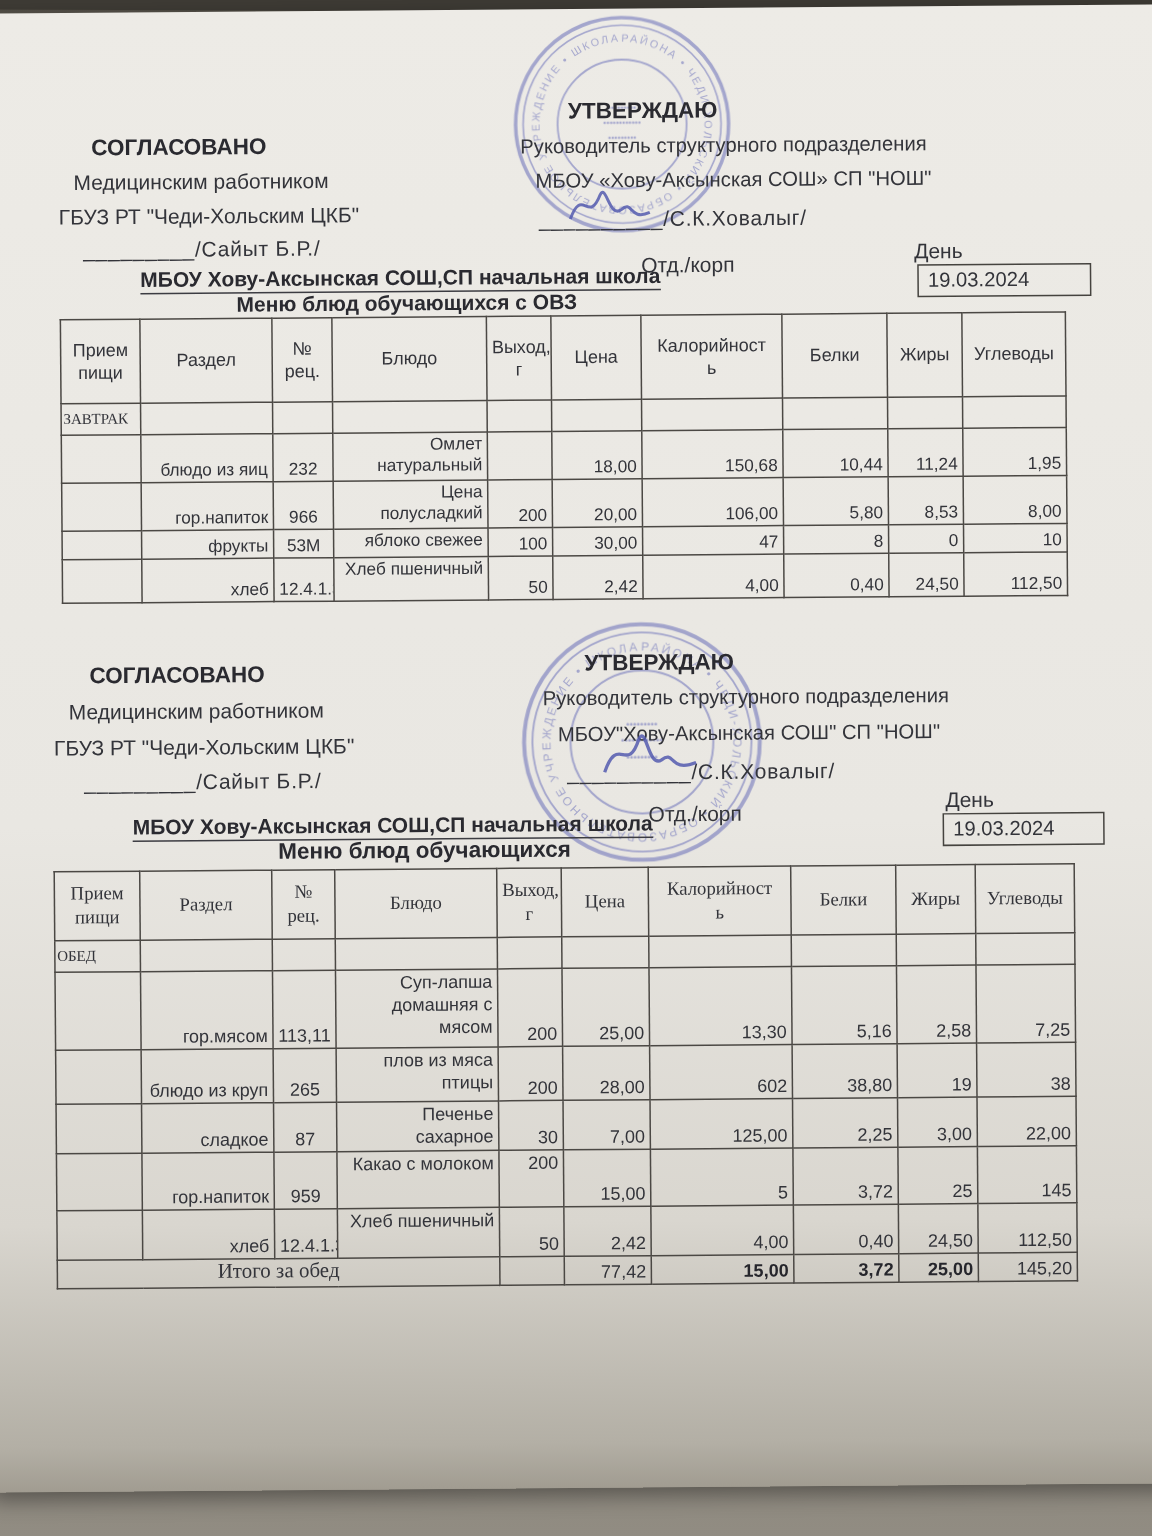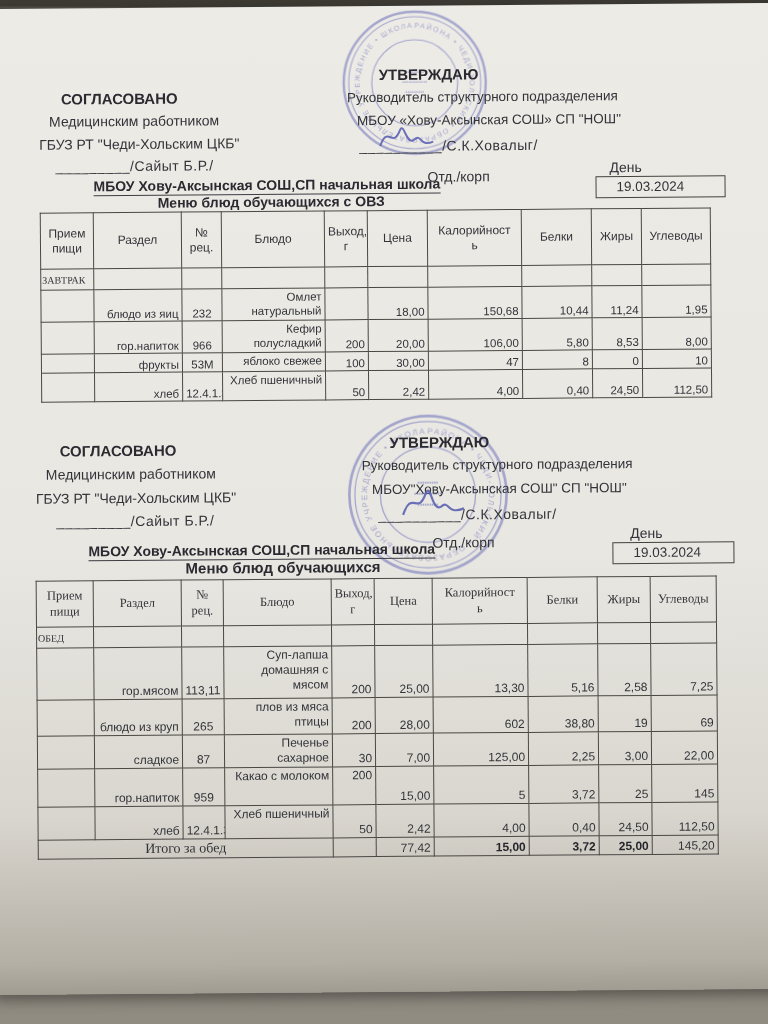--- a/index.html
+++ b/index.html
@@ -10,21 +10,21 @@
     background:#3e3b35;transform:rotate(.25deg);}
   .paper{position:absolute;left:-10px;top:6px;width:790px;height:986px;
     transform:rotate(-.45deg);transform-origin:50% 50%;
     background:linear-gradient(180deg,#edebe6 0%,#e9e7e2 55%,#d9d6cf 82%,#b3afa5 97%,#a19c91 100%);
     box-shadow:0 5px 14px rgba(0,0,0,.4);}
   .content{position:absolute;left:10px;top:-6px;width:768px;height:1024px;color:#33343a;}
   .abs{position:absolute;}
   .b{font-weight:bold;color:#2a2a30;}
   .t14{font-size:14px;} .t13{font-size:13.5px;}
   .underln{border-bottom:1.2px solid #3c3c42;padding-bottom:1px;}
-  .datebox{border:1.6px solid #45433f;font-size:13.5px;padding:2px 6px 3px 20px;background:transparent;}
+  .datebox{border:1.6px solid #45433f;font-size:13.5px;padding:2px 6px 3px 6px;background:transparent;margin-left:16px;}
   
   table{border-collapse:collapse;table-layout:fixed;position:absolute;}
   td,th{border:1.3px solid #4b4844;padding:1px 3px;overflow:hidden;}
   th{font-weight:normal;white-space:pre-line;text-align:center;vertical-align:middle;line-height:1.25;}
   #t1{left:42px;top:210px;width:670px;font-size:11.5px;}
   #t1 th{font-size:12px;}
   #t2{left:35px;top:578px;width:680px;font-size:12px;}
   #t2 th{font-family:"Liberation Serif","DejaVu Serif",serif;font-size:12.5px;}
   .c-razdel{text-align:right;vertical-align:bottom;}
   .c-rec{text-align:center;vertical-align:bottom;}
@@ -145,21 +145,21 @@
               <td class="c-num">18,00</td>
               <td class="c-num">150,68</td>
               <td class="c-num">10,44</td>
               <td class="c-num">11,24</td>
               <td class="c-num">1,95</td>
             </tr>
             <tr>
               <td></td>
               <td class="c-razdel">гор.напиток</td>
               <td class="c-rec">966</td>
-              <td class="c-dish">Кефир полусладкий</td>
+              <td class="c-dish">Цена полусладкий</td>
               <td class="c-out">200</td>
               <td class="c-num">20,00</td>
               <td class="c-num">106,00</td>
               <td class="c-num">5,80</td>
               <td class="c-num">8,53</td>
               <td class="c-num">8,00</td>
             </tr>
             <tr>
               <td></td>
               <td class="c-razdel">фрукты</td>
@@ -277,21 +277,21 @@
             <tr>
               <td></td>
               <td class="c-razdel">блюдо из круп</td>
               <td class="c-rec">265</td>
               <td class="c-dish">плов из мяса птицы</td>
               <td class="c-out">200</td>
               <td class="c-num">28,00</td>
               <td class="c-num">602</td>
               <td class="c-num">38,80</td>
               <td class="c-num">19</td>
-              <td class="c-num">69</td>
+              <td class="c-num">38</td>
             </tr>
             <tr>
               <td></td>
               <td class="c-razdel">сладкое</td>
               <td class="c-rec">87</td>
               <td class="c-dish">Печенье сахарное</td>
               <td class="c-out">30</td>
               <td class="c-num">7,00</td>
               <td class="c-num">125,00</td>
               <td class="c-num">2,25</td>

